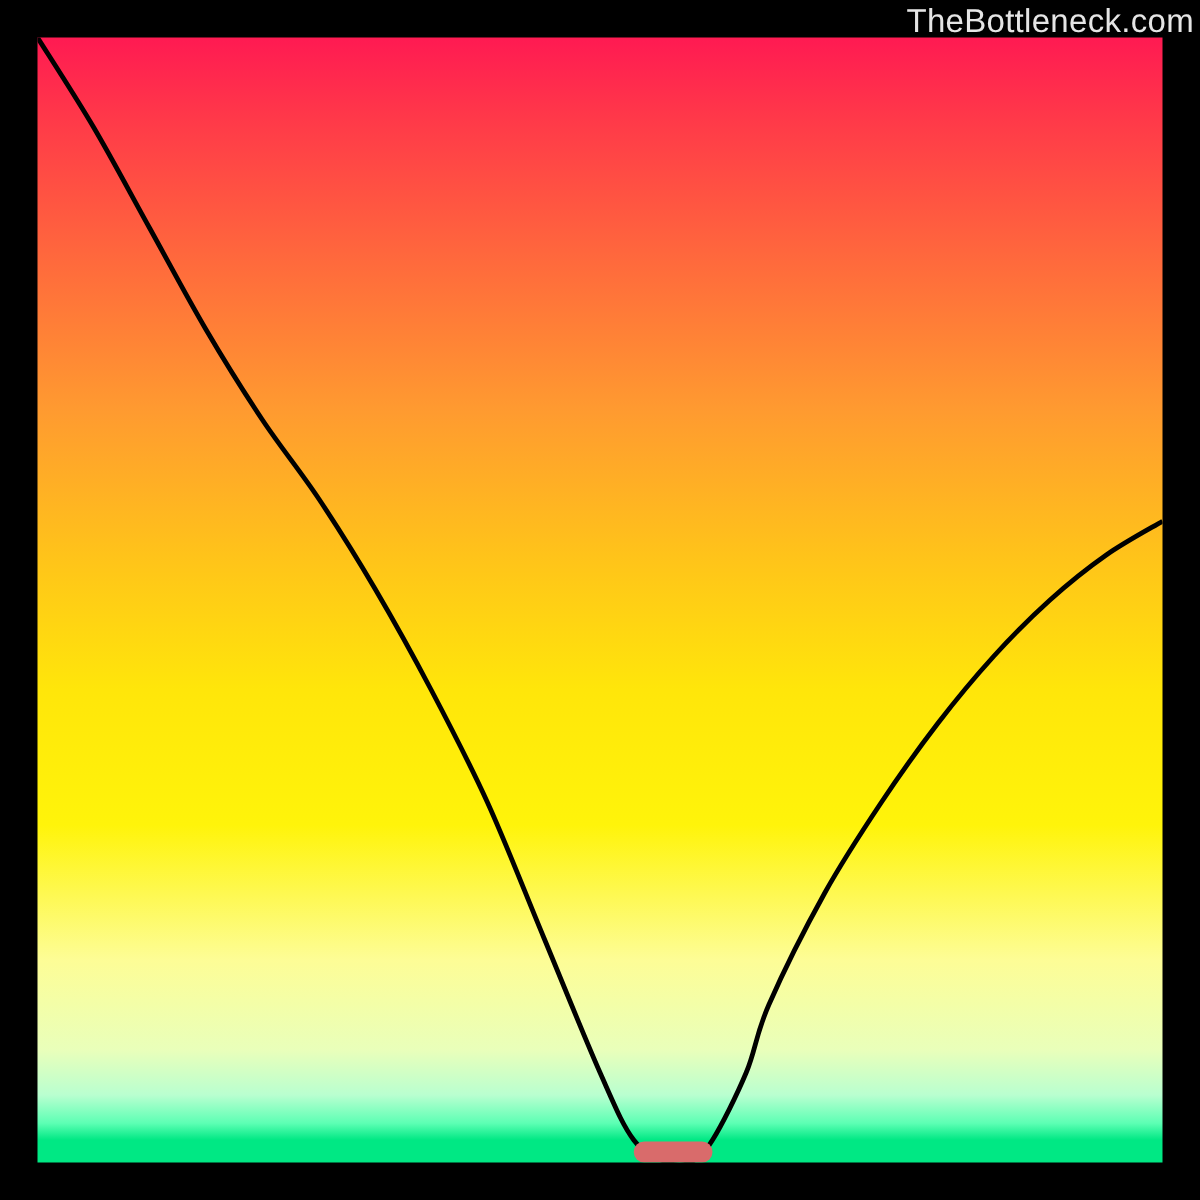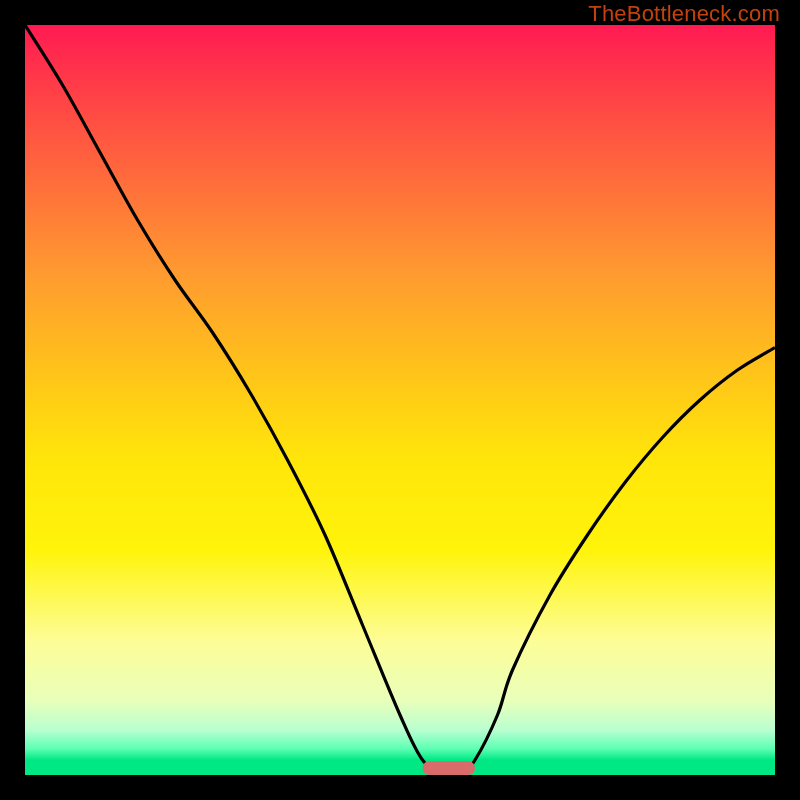--- a/index.html
+++ b/index.html
@@ -37,22 +37,22 @@
   .curve {
     position: absolute;
     left: 0;
     top: 0;
     width: 750px;
     height: 750px;
   }
   .watermark {
     position: absolute;
     top: 1px;
-    right: 20px;
-    color: #c2410c;
+    right: 4px;
+    color: #e5e5e5;
     font-size: 22px;
     letter-spacing: 0.2px;
     font-weight: 400;
   }
 </style>
 </head>
 <body>
 
 <div class="frame">
   <svg class="curve" viewBox="0 0 750 750" preserveAspectRatio="none">

